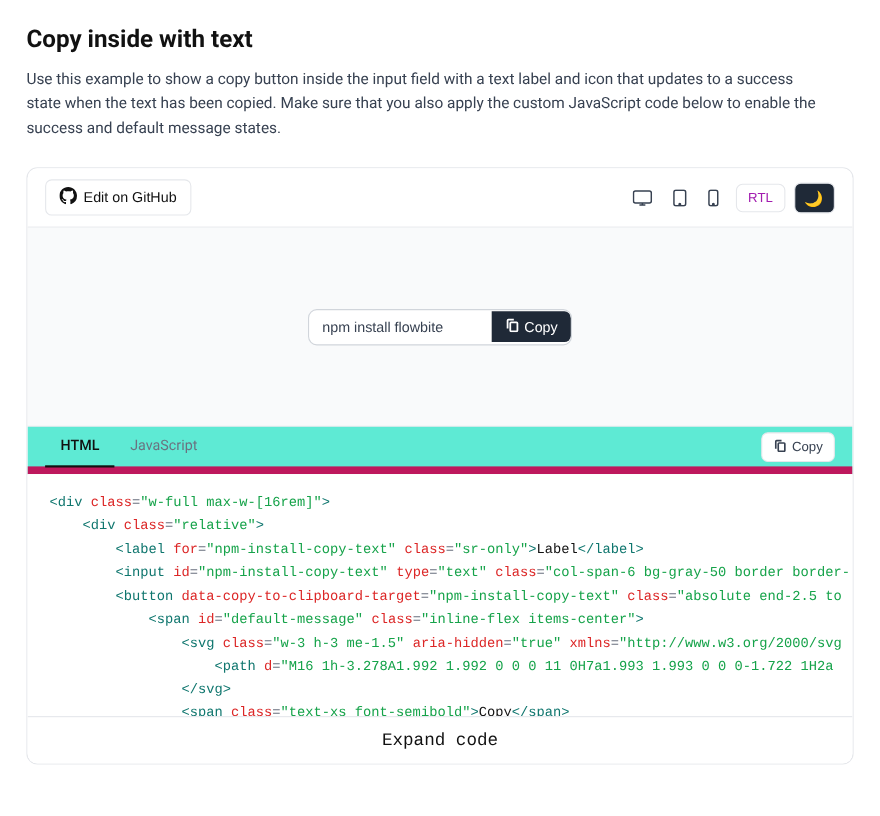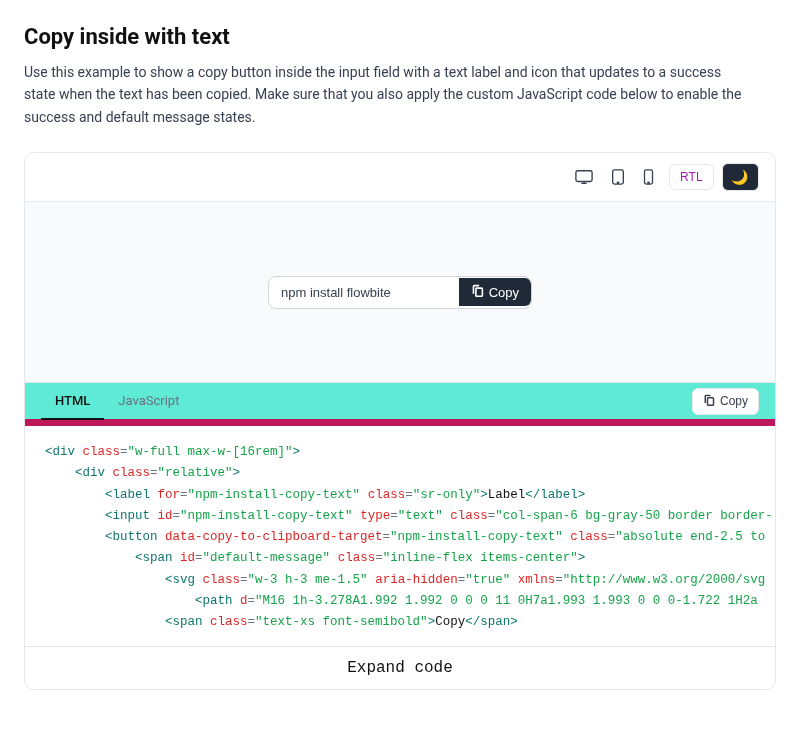--- a/index.html
+++ b/index.html
@@ -105,21 +105,21 @@
     }
 
     .input-copy-wrapper {
       display: flex;
       align-items: center;
       border: 1px solid #d1d5db;
       border-radius: 8px;
       background: #fff;
       overflow: hidden;
       padding: 0;
-      width: 264px;
+      width: 240px;
     }
 
     .input-copy-wrapper input {
       border: none;
       outline: none;
       padding: 8px 12px;
       font-size: 13px;
       color: #374151;
       background: transparent;
       flex: 1;
@@ -213,20 +213,35 @@
   </style>
 </head>
 <body>
 
 <h1 class="page-title">Copy inside with text</h1>
 <p class="page-description">Use this example to show a copy button inside the input field with a text label and icon that updates to a success state when the text has been copied. Make sure that you also apply the custom JavaScript code below to enable the success and default message states.</p>
 
 <div class="demo-container">
 
   <div class="demo-toolbar">
+    <button class="github-btn">
+      <span>
+        <svg width="16" height="16" viewBox="0 0 16 16" fill="currentColor">
+          <path d="M8 0C3.58 0 0 3.58 0 8c0 3.54 2.29 6.53 5.47 7.59.4.07.55-.17.55-.38
+          0-.19-.01-.82-.01-1.49-2.01.37-2.53-.49-2.69-.94-.09-.23-.48-.94-.82-1.13
+          -.28-.15-.68-.52-.01-.53.63-.01 1.08.58 1.23.82.72 1.21 1.87.87 2.33.66.07
+          -.52.28-.87.51-1.07-1.78-.2-3.64-.89-3.64-3.95 0-.87.31-1.59.82-2.15
+          -.08-.2-.36-1.02.08-2.12 0 0 .67-.21 2.2.82.64-.18 1.32-.27 2-.27.68 0
+          1.36.09 2 .27 1.53-1.04 2.2-.82 2.2-.82.44 1.1.16 1.92.08 2.12.51.56.82
+          1.27.82 2.15 0 3.07-1.87 3.75-3.65 3.95.29.25.54.73.54 1.48 0 1.07-.01
+          1.93-.01 2.2 0 .21.15.46.55.38A8.013 8.013 0 0 0 16 8c0-4.42-3.58-8-8-8z"></path>
+        </svg>
+      </span>
+      <span>Edit on GitHub</span>
+    </button>
 
     <div class="toolbar-spacer"></div>
 
     <div class="device-icons">
       <button class="device-btn" title="Desktop">
         <svg width="18" height="16" viewBox="0 0 20 16" fill="none" stroke="currentColor" stroke-width="1.5">
           <rect x="1" y="1" width="18" height="12" rx="2"></rect>
           <path d="M7 15h6M10 13v2"></path>
         </svg>
       </button>
@@ -299,20 +314,23 @@
       <div class="code-line">
         &nbsp;&nbsp;&nbsp;&nbsp;&nbsp;&nbsp;&nbsp;&nbsp;&nbsp;&nbsp;&nbsp;&nbsp;<span class="t-tag">&lt;span</span> <span class="t-red">id</span><span class="t-gray">=</span><span class="t-green">"default-message"</span> <span class="t-red">class</span><span class="t-gray">=</span><span class="t-green">"inline-flex items-center"</span><span class="t-tag">&gt;</span>
       </div>
       <div class="code-line">
         &nbsp;&nbsp;&nbsp;&nbsp;&nbsp;&nbsp;&nbsp;&nbsp;&nbsp;&nbsp;&nbsp;&nbsp;&nbsp;&nbsp;&nbsp;&nbsp;<span class="t-tag">&lt;svg</span> <span class="t-red">class</span><span class="t-gray">=</span><span class="t-green">"w-3 h-3 me-1.5"</span> <span class="t-red">aria-hidden</span><span class="t-gray">=</span><span class="t-green">"true"</span> <span class="t-red">xmlns</span><span class="t-gray">=</span><span class="t-green">"http://www.w3.org/2000/svg</span>
       </div>
       <div class="code-line">
         &nbsp;&nbsp;&nbsp;&nbsp;&nbsp;&nbsp;&nbsp;&nbsp;&nbsp;&nbsp;&nbsp;&nbsp;&nbsp;&nbsp;&nbsp;&nbsp;&nbsp;&nbsp;&nbsp;&nbsp;<span class="t-tag">&lt;path</span> <span class="t-red">d</span><span class="t-gray">=</span><span class="t-green">"M16 1h-3.278A1.992 1.992 0 0 0 11 0H7a1.993 1.993 0 0 0-1.722 1H2a</span>
       </div>
       <div class="code-line">
+        &nbsp;&nbsp;&nbsp;&nbsp;&nbsp;&nbsp;&nbsp;&nbsp;&nbsp;&nbsp;&nbsp;&nbsp;&nbsp;&nbsp;&nbsp;&nbsp;<span class="t-tag">&lt;/svg&gt;</span>
+      </div>
+      <div class="code-line">
         &nbsp;&nbsp;&nbsp;&nbsp;&nbsp;&nbsp;&nbsp;&nbsp;&nbsp;&nbsp;&nbsp;&nbsp;&nbsp;&nbsp;&nbsp;&nbsp;<span class="t-tag">&lt;span</span> <span class="t-red">class</span><span class="t-gray">=</span><span class="t-green">"text-xs font-semibold"</span><span class="t-tag">&gt;</span>Copy<span class="t-tag">&lt;/span&gt;</span>
       </div>
 
     </div>
 
     <div class="expand-bar">
       <span>Expand code</span>
     </div>
   </div>
 

